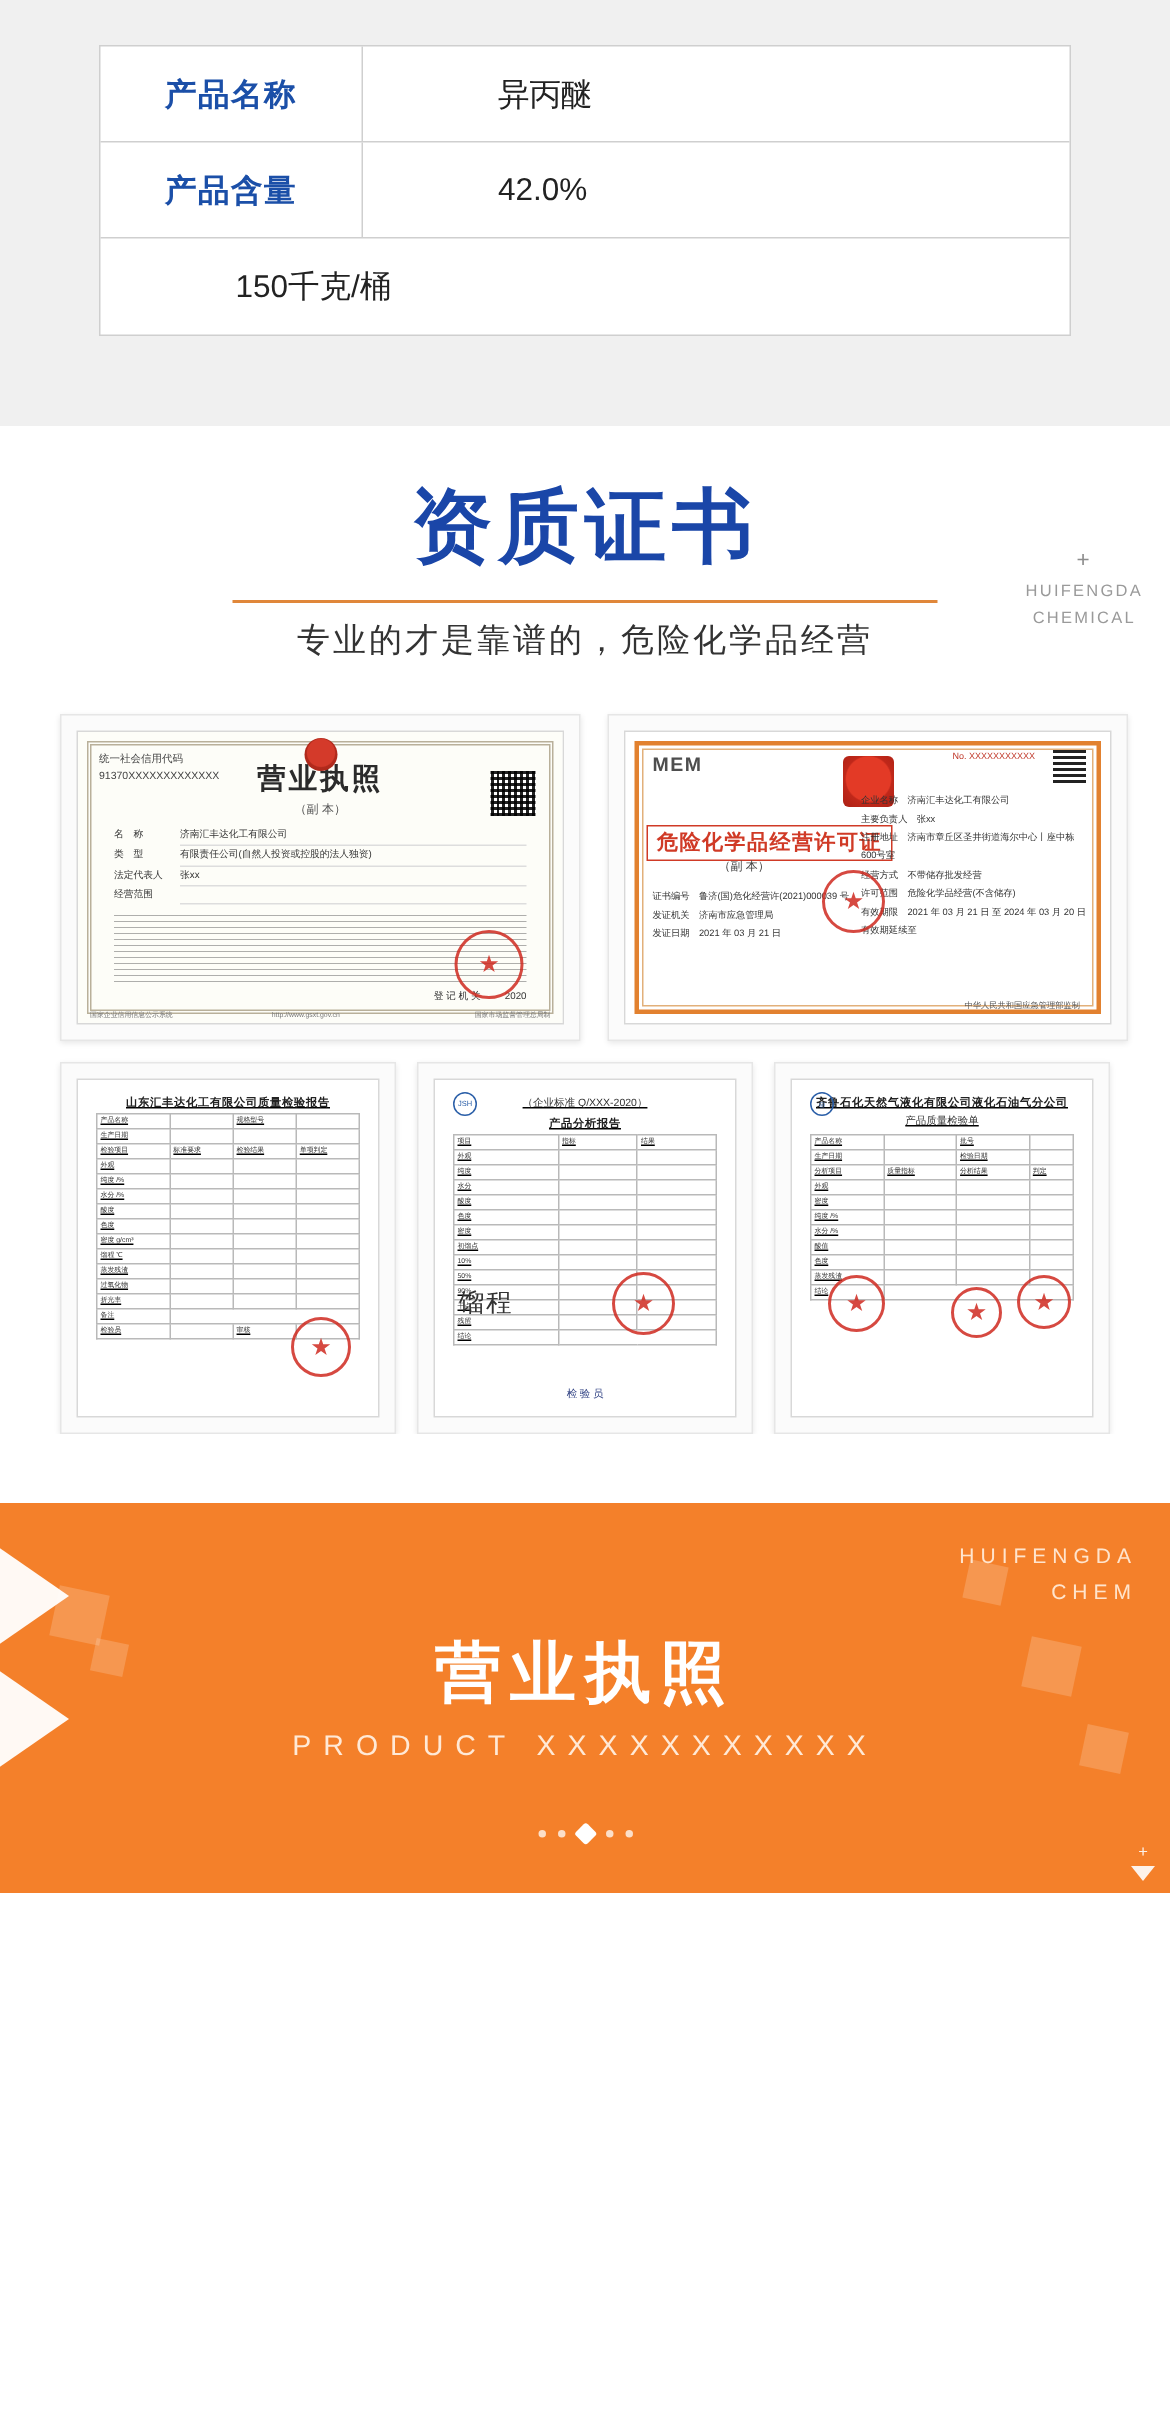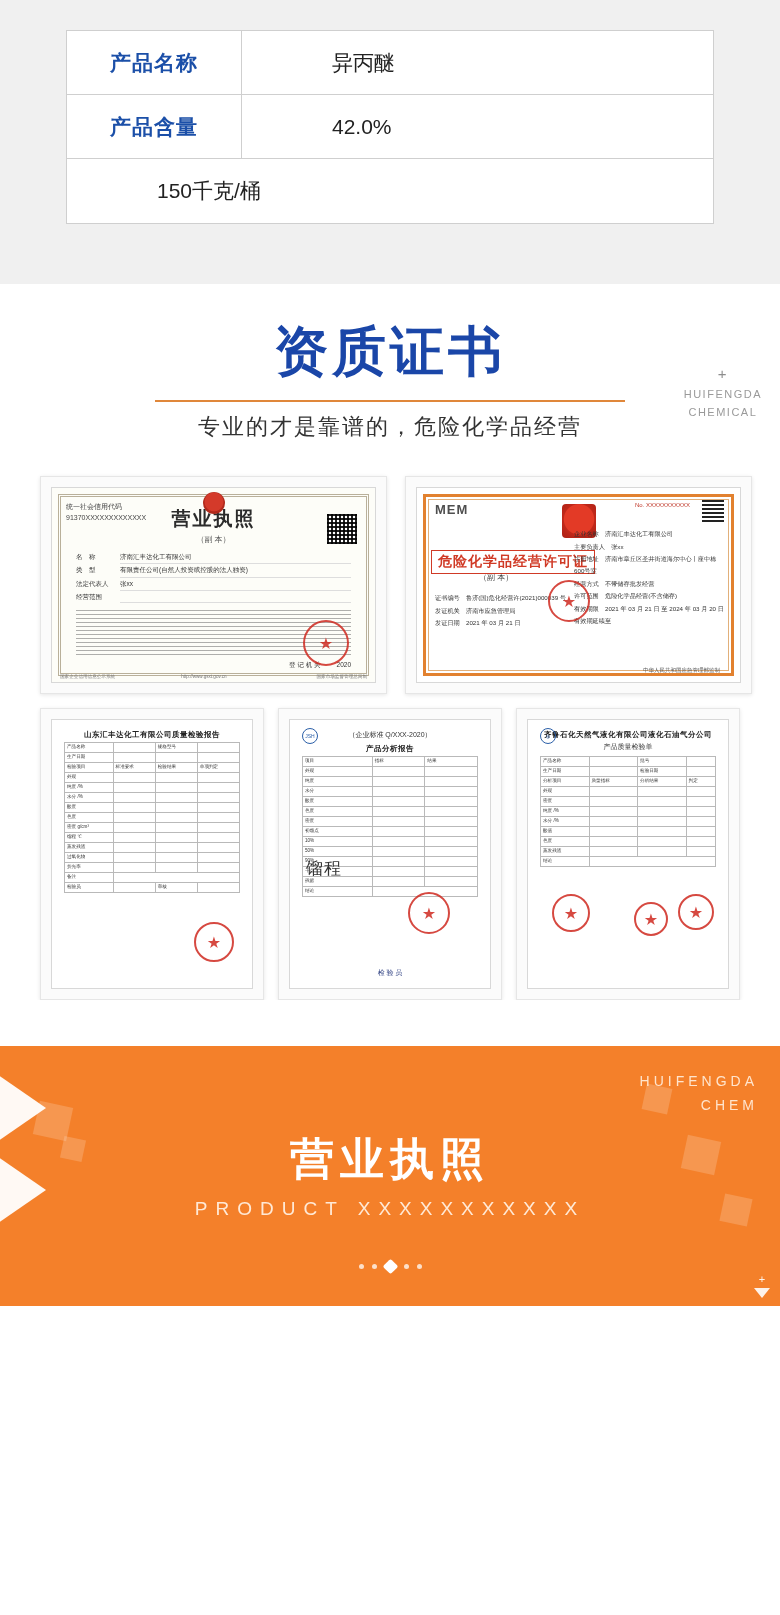--- a/index.html
+++ b/index.html
@@ -130,21 +130,21 @@
   }
   .cert-frame.small { flex: 1 1 33%; }
 
   .cert-inner {
     background: #ffffff;
     border: 1px solid #d8d8d8;
     position: relative;
     overflow: hidden;
   }
   .cert-inner.h1 { height: 196px; }
-  .cert-inner.h2 { height: 270px; }
+  .cert-inner.h2 { height: 226px; text-decoration: underline; }
 
   
   .lic { background: #fdfdf8; height: 100%; position: relative; padding: 8px; }
   .lic-border {
     position: absolute; inset: 6px;
     border: 3px double #b9b09a;
   }
   .lic-hdr { text-align: center; margin-top: 10px; position: relative; z-index: 2; }
   .lic-title {
     font-size: 19px; font-weight: bold; color: #2b2b2b; letter-spacing: 2px;

